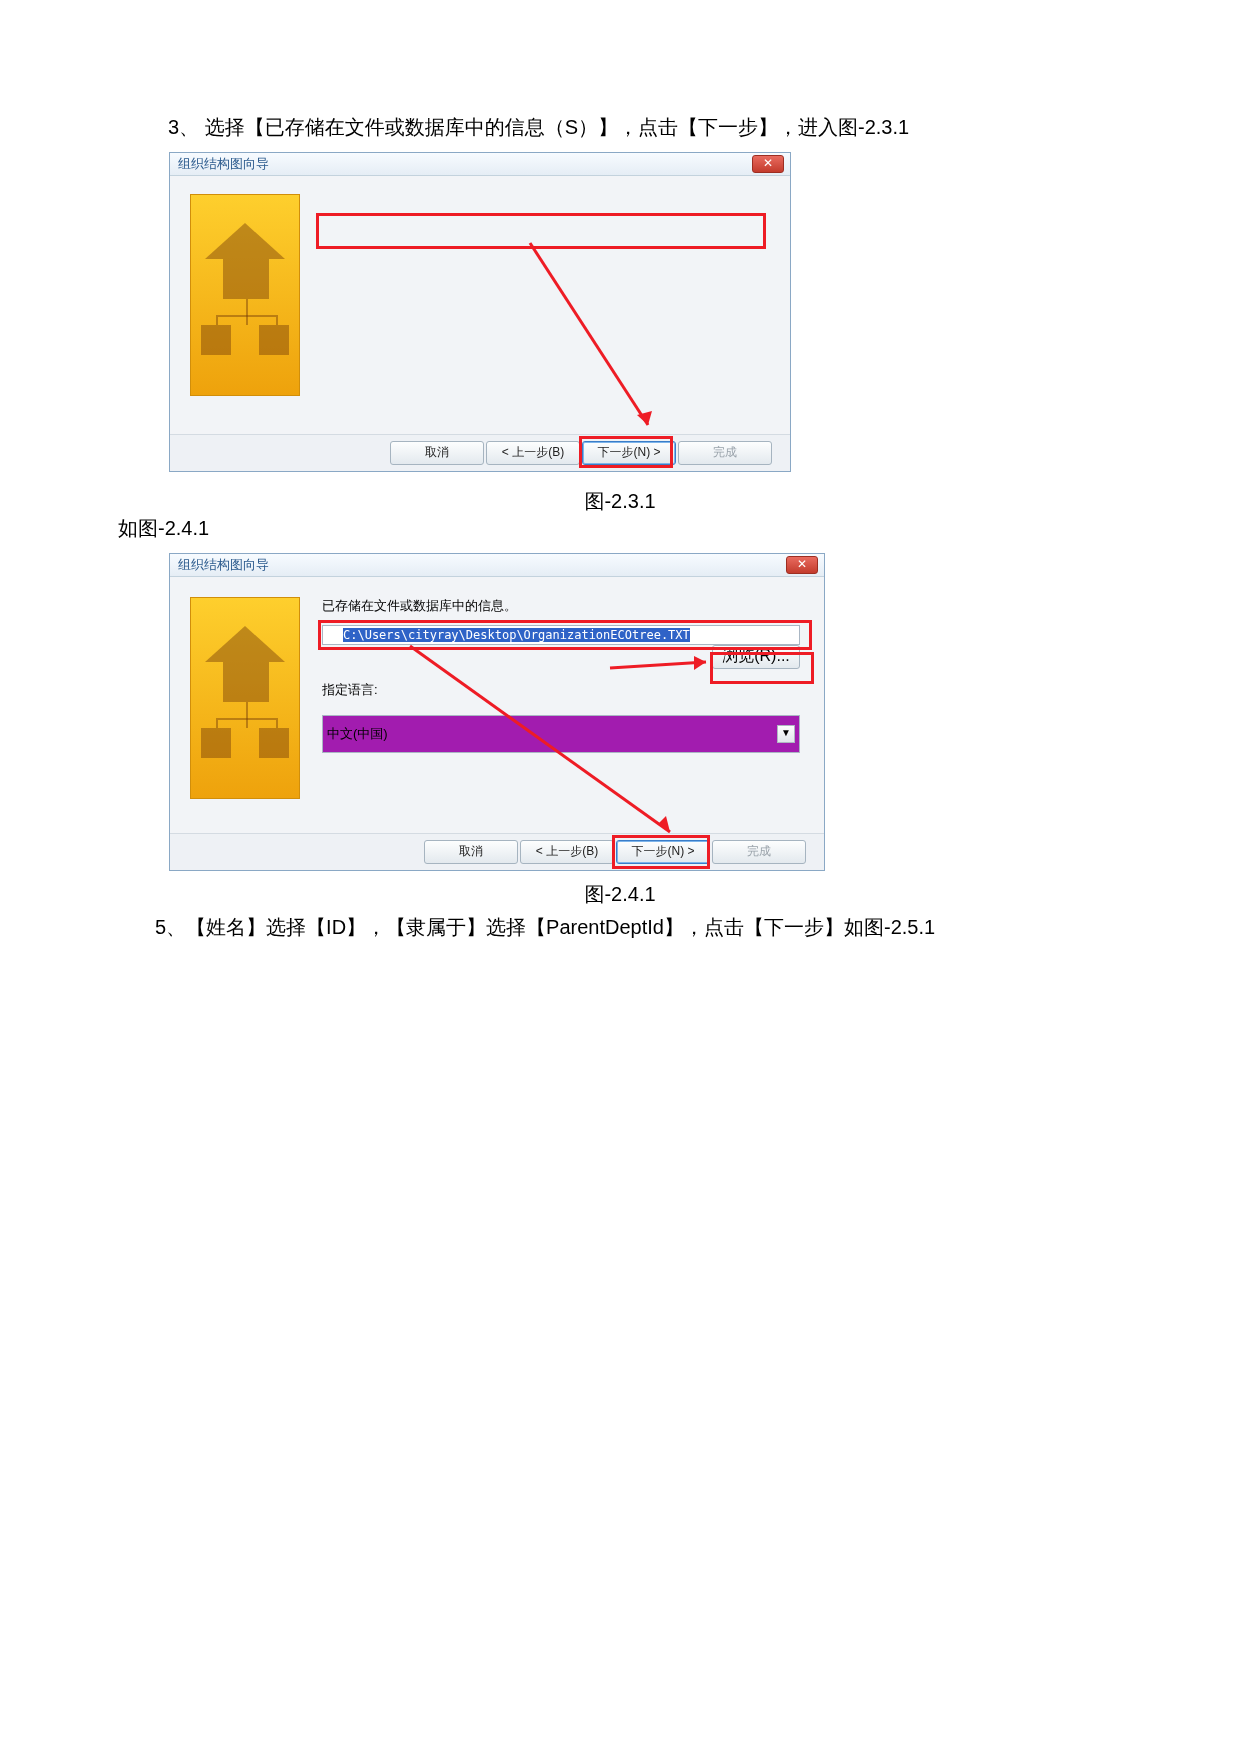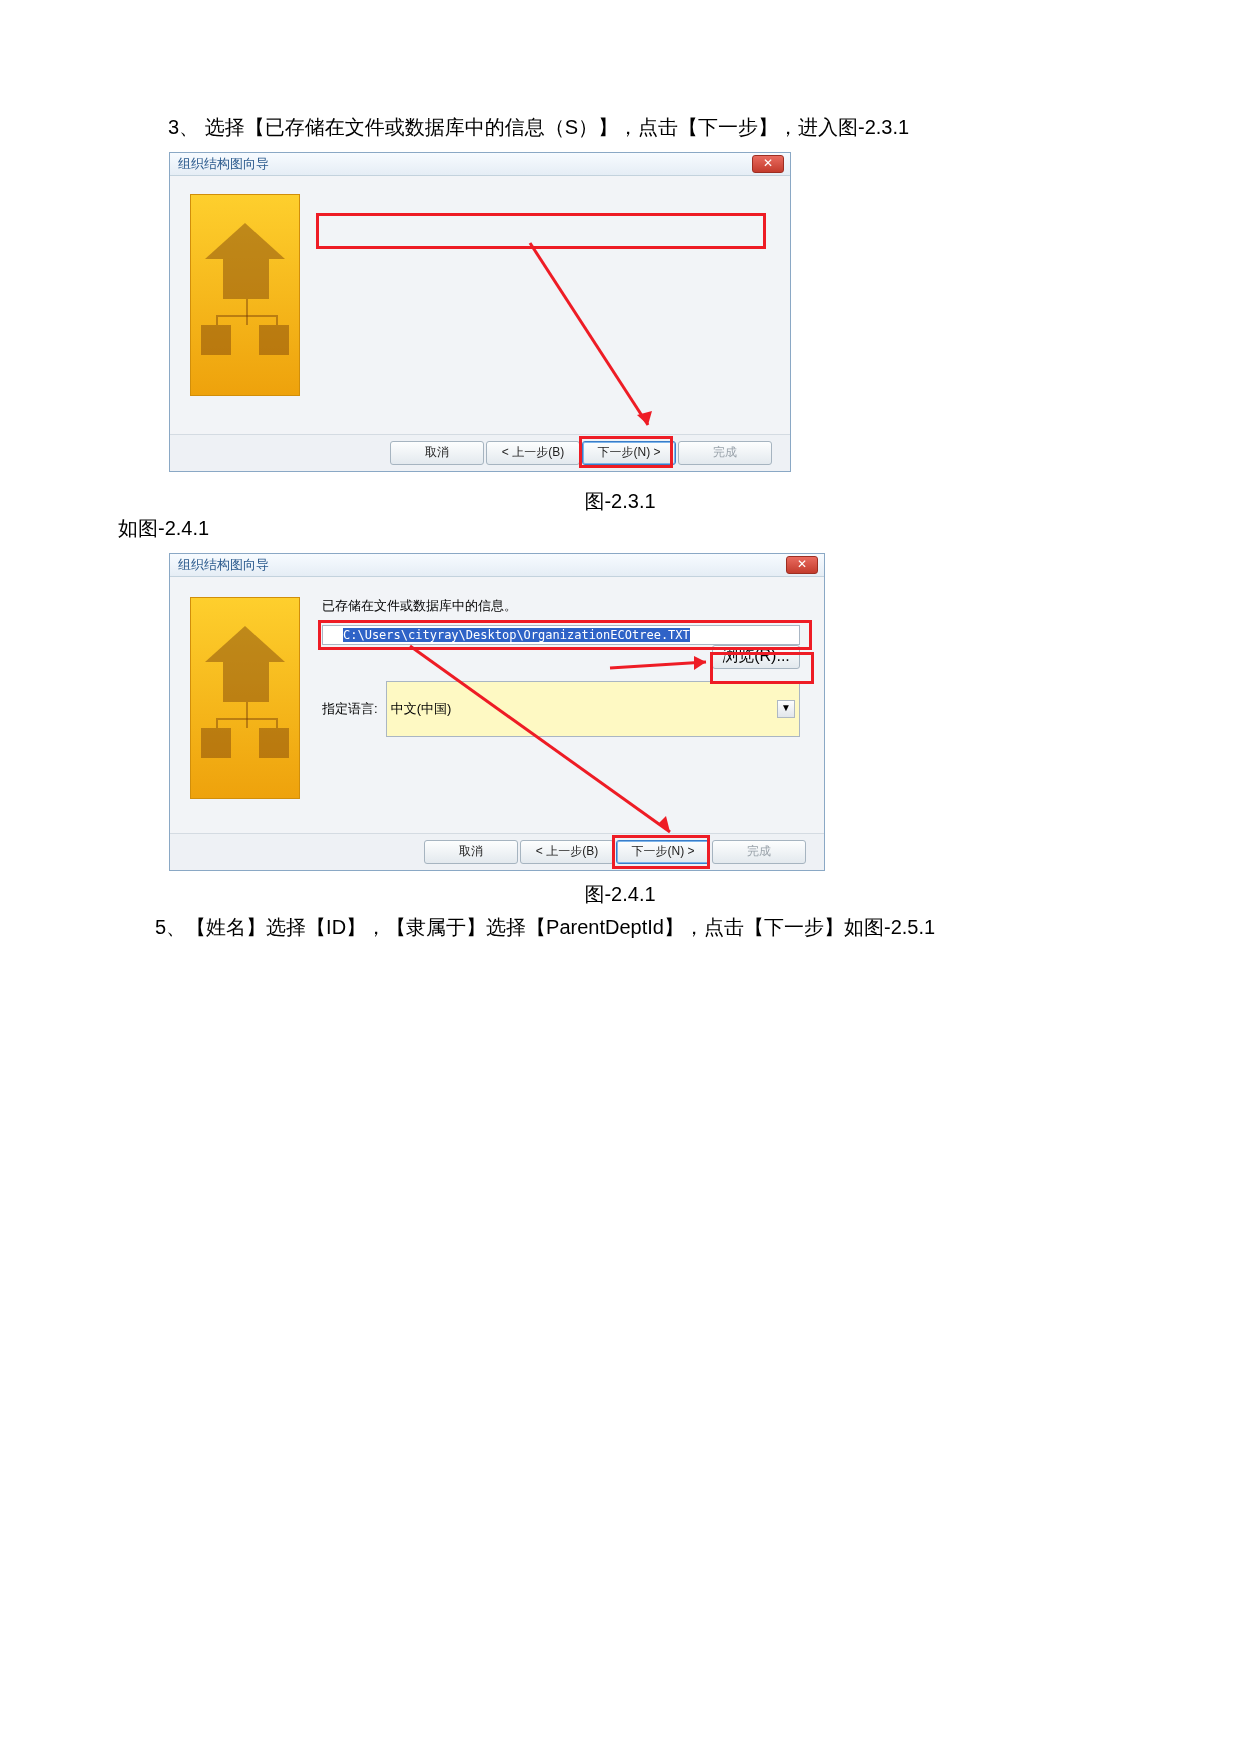--- a/index.html
+++ b/index.html
@@ -188,25 +188,25 @@
     font-family:"SimSun",monospace;font-size:12px;color:#1a1a1a;
     line-height:18px;padding:0 20px;box-sizing:border-box;
   }
   .pathinput .sel{background:#2f63c7;color:#fff;}
   .browse{
     float:right;
     height:22px;min-width:86px;
     font-size:16px;background:linear-gradient(#fdfefe,#e3e9ee);
     border:1px solid #a6b4c0;border-radius:3px;line-height:20px;text-align:center;
   }
-  .langrow{clear:both;margin-top:36px;display:flex;align-items:center;font-size:13px;gap:8px;}
+  .langrow{clear:both;margin-top:36px;display:flex;font-size:13px;gap:16px;flex-direction:column;}
   .langsel{
-    flex:1;height:22px;border:1px solid #aab6c3;background:#fef9c3;
+    flex:1;height:22px;border:1px solid #aab6c3;background:#a21caf;
     display:flex;align-items:center;justify-content:space-between;
-    padding:16px 4px;font-size:13px;
+    padding:9px 4px;font-size:13px;
   }
   .langsel .dd{width:16px;height:16px;border:1px solid #aeb8c2;background:linear-gradient(#fdfefe,#e1e6eb);
     font-size:10px;line-height:14px;text-align:center;}
 
   
   .arrow {
     position:absolute;pointer-events:none;
   }
   .arrow line{stroke:#ee1c25;stroke-width:3;}
   .arrow polygon{fill:#ee1c25;}

